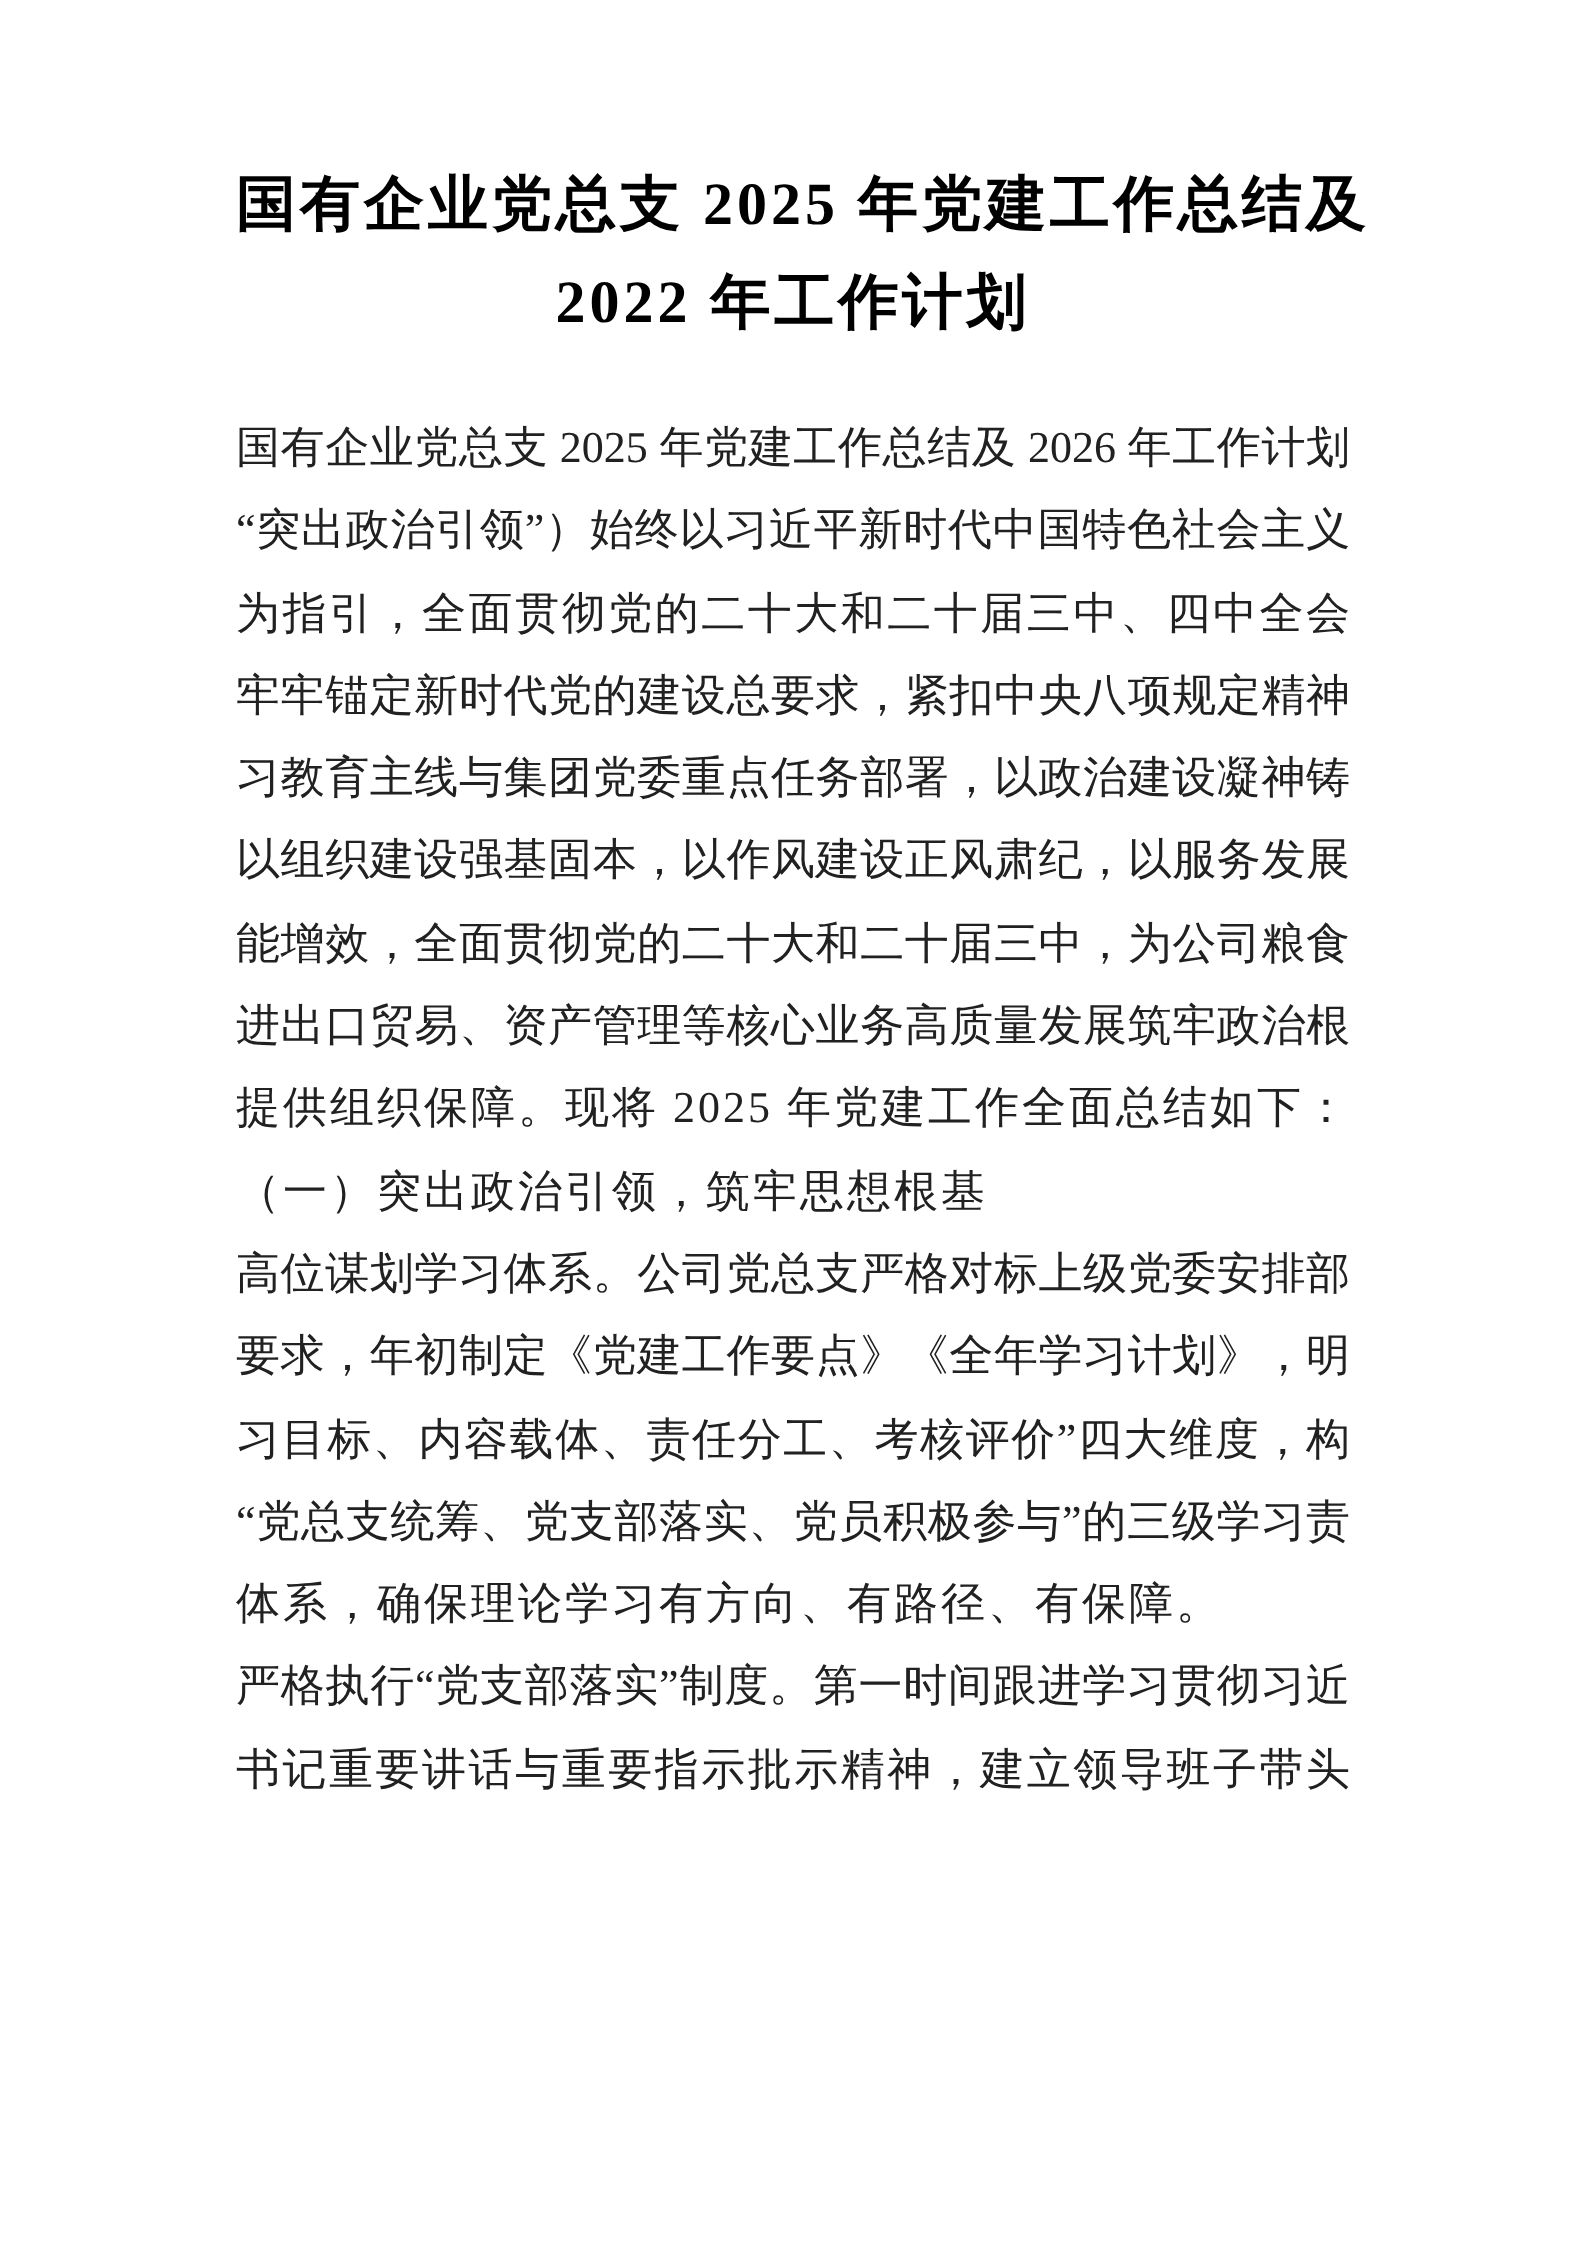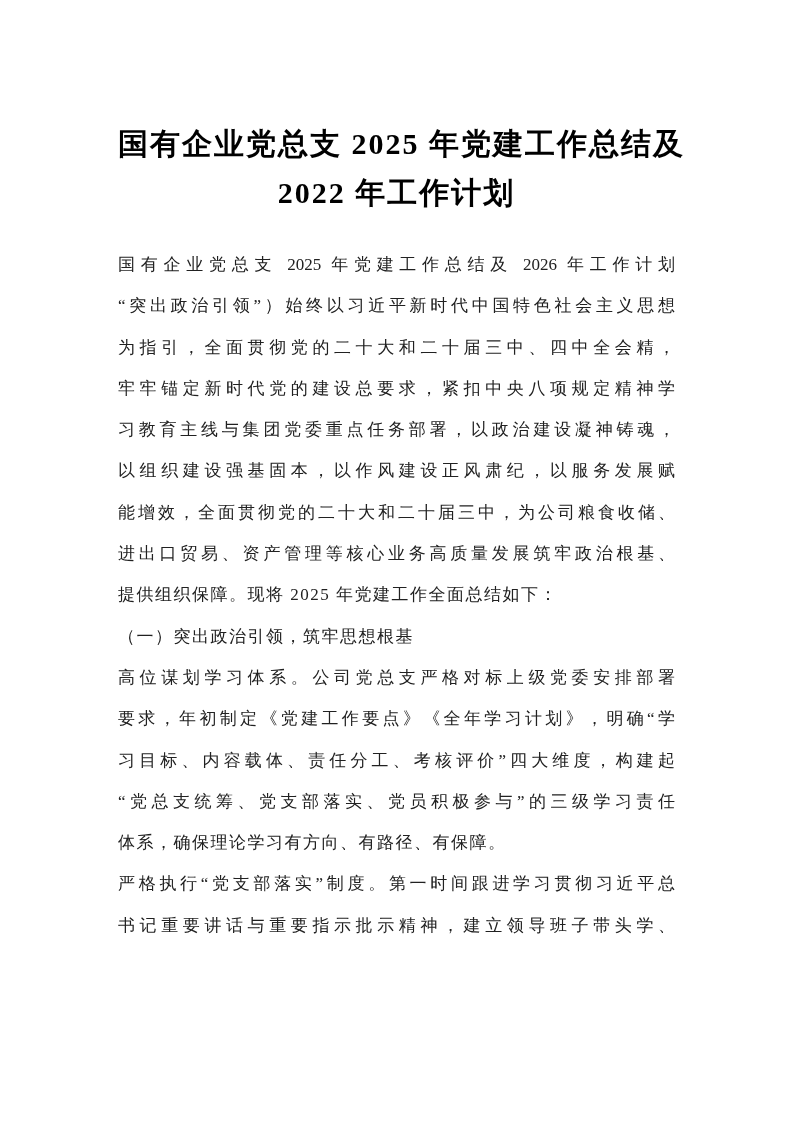--- a/index.html
+++ b/index.html
@@ -10,39 +10,39 @@
     background: #ffffff;
     font-family: "Liberation Serif", "DejaVu Serif", serif;
   }
   .page {
     position: relative;
     width: 793px;
     height: 1122px;
     margin: 0 auto;
     background: var(--background, #ffffff);
     box-sizing: border-box;
-    padding: 119px 118px 0 118px;
+    padding: 78px 118px 0 118px;
     overflow: hidden;
   }
   .doc-title {
     margin: 0;
     font-size: 30px;
     font-weight: bold;
     color: var(--title_text, #000000);
     line-height: 49px;
     text-align: center;
     letter-spacing: 2px;
   }
   .title-line {
     display: block;
     white-space: nowrap;
   }
   .doc-body {
     margin-top: 27px;
-    font-size: 17px;
+    font-size: 22px;
     color: var(--body_text, #212121);
     line-height: 41.3px;
   }
   .line {
     height: 41.3px;
     overflow: hidden;
     letter-spacing: 1.5px;
     white-space: nowrap;
   }
   .line.stretch {

